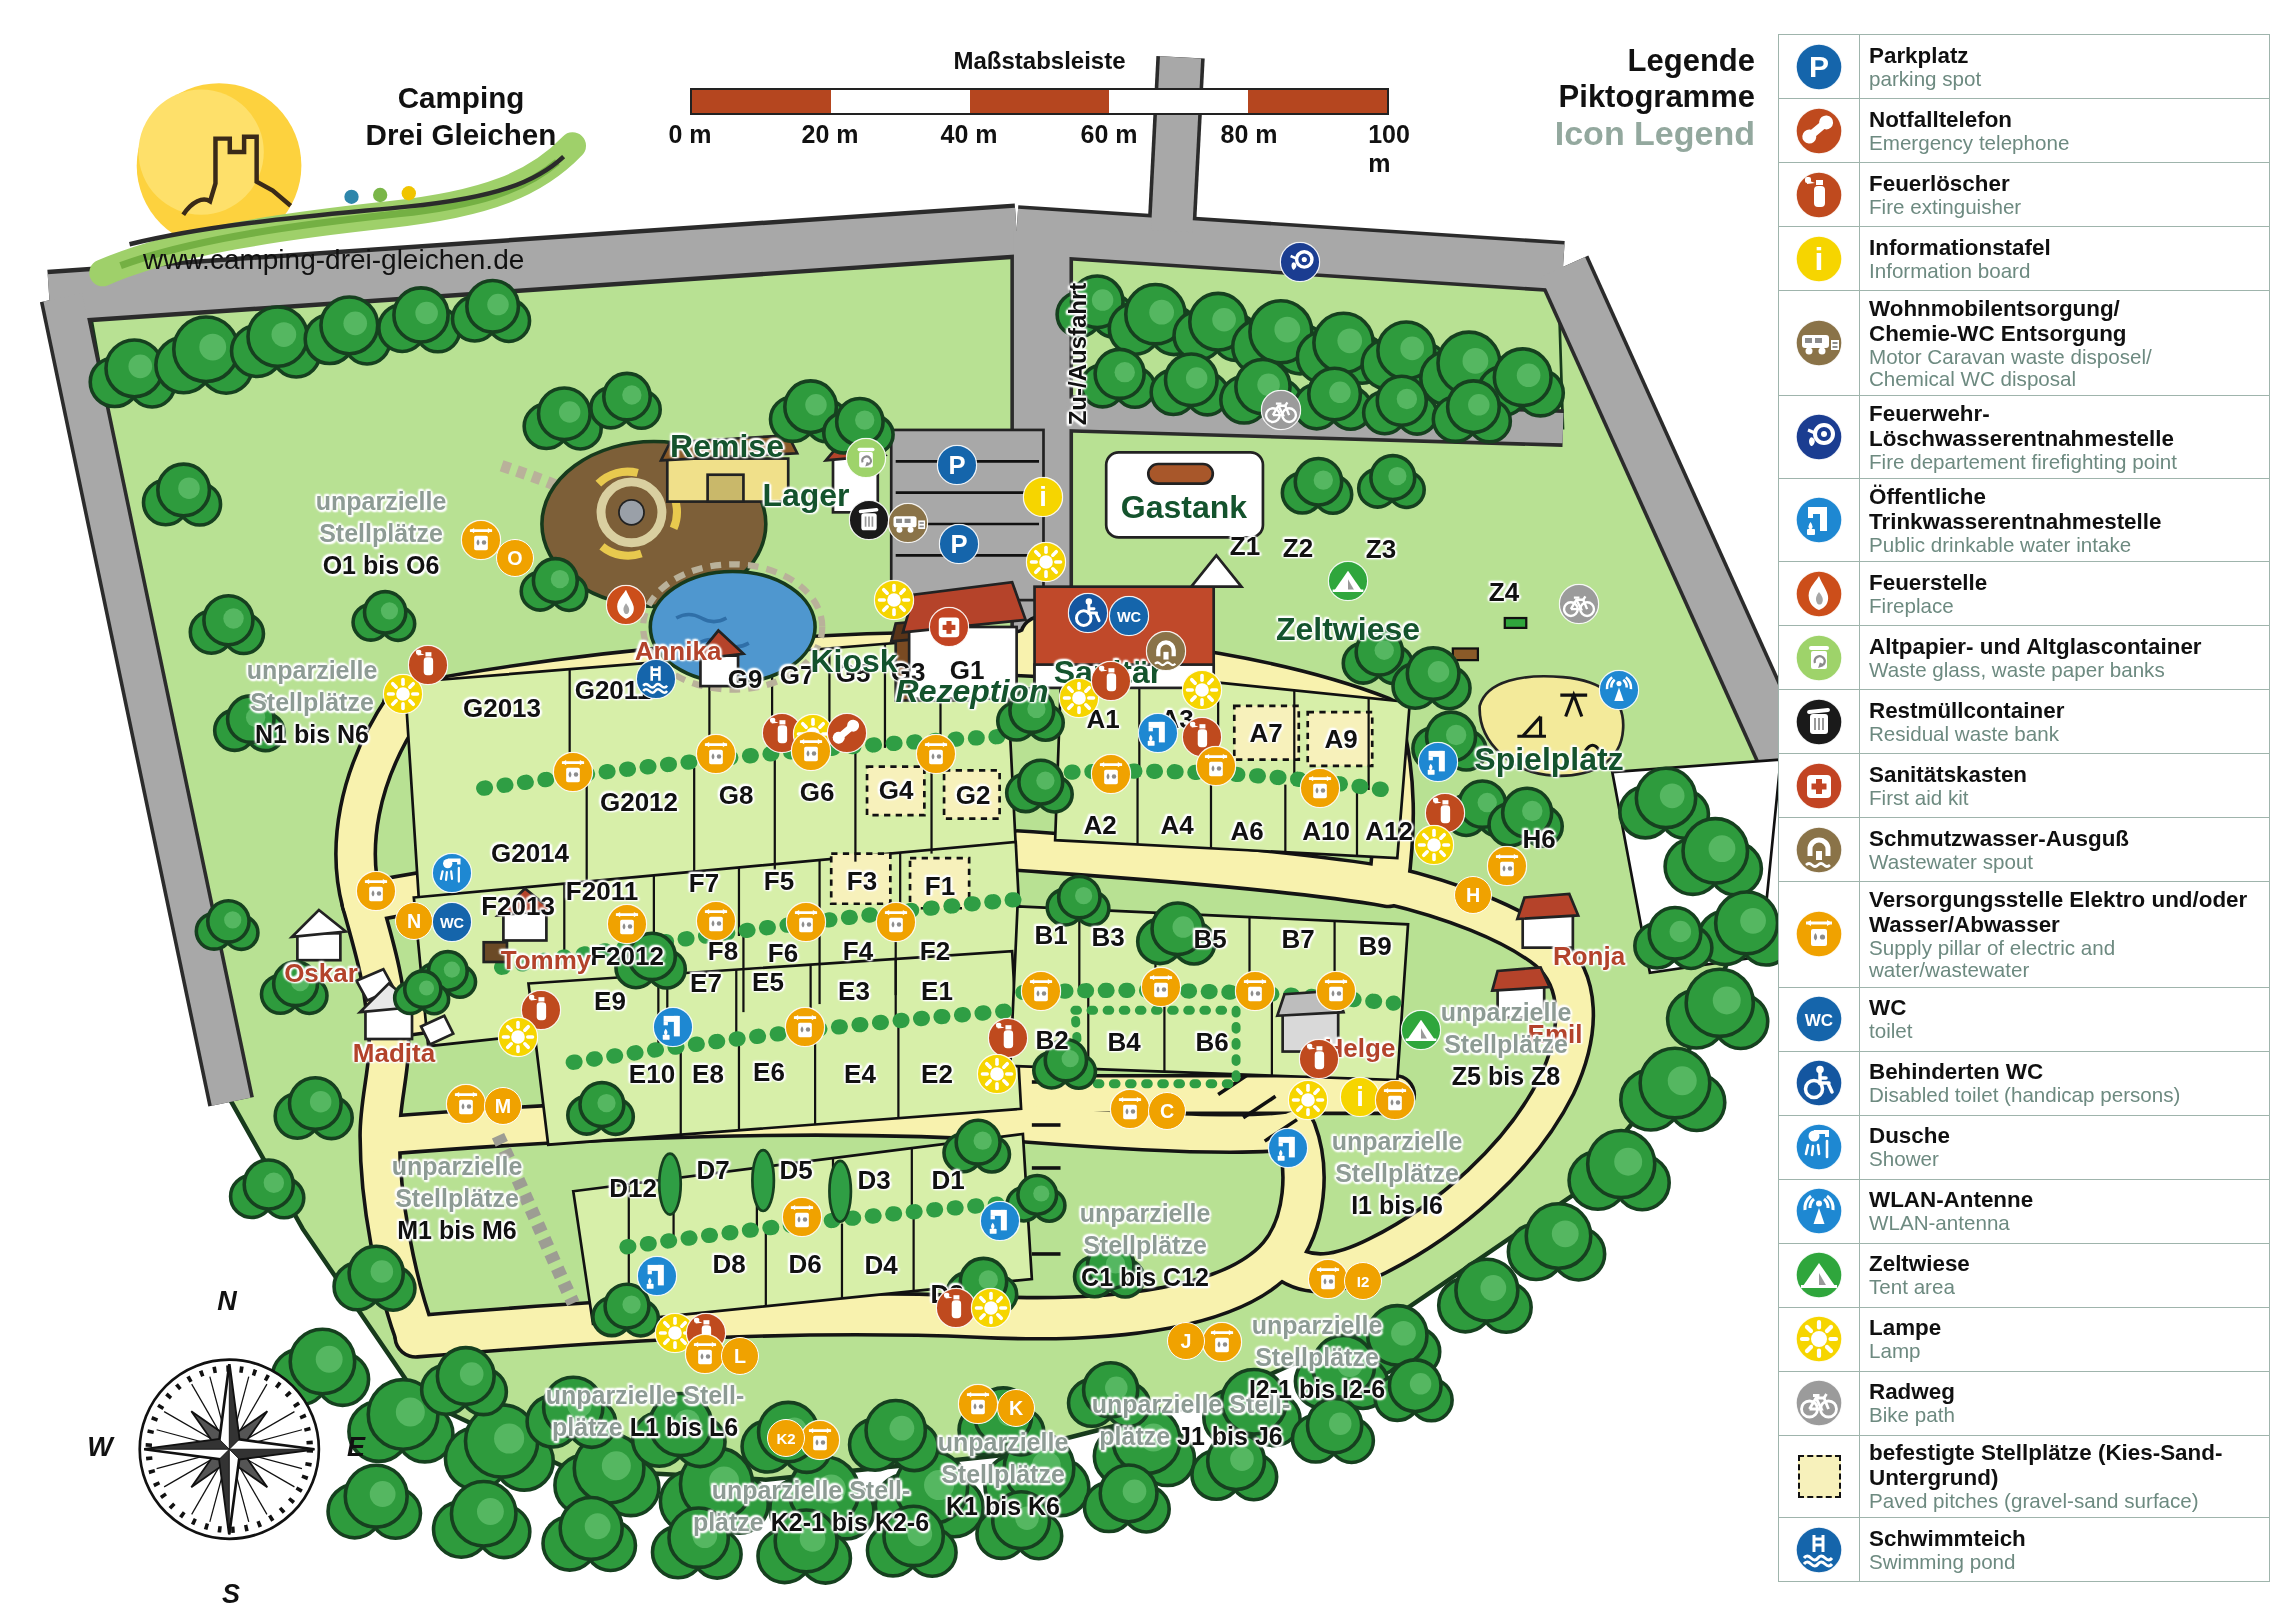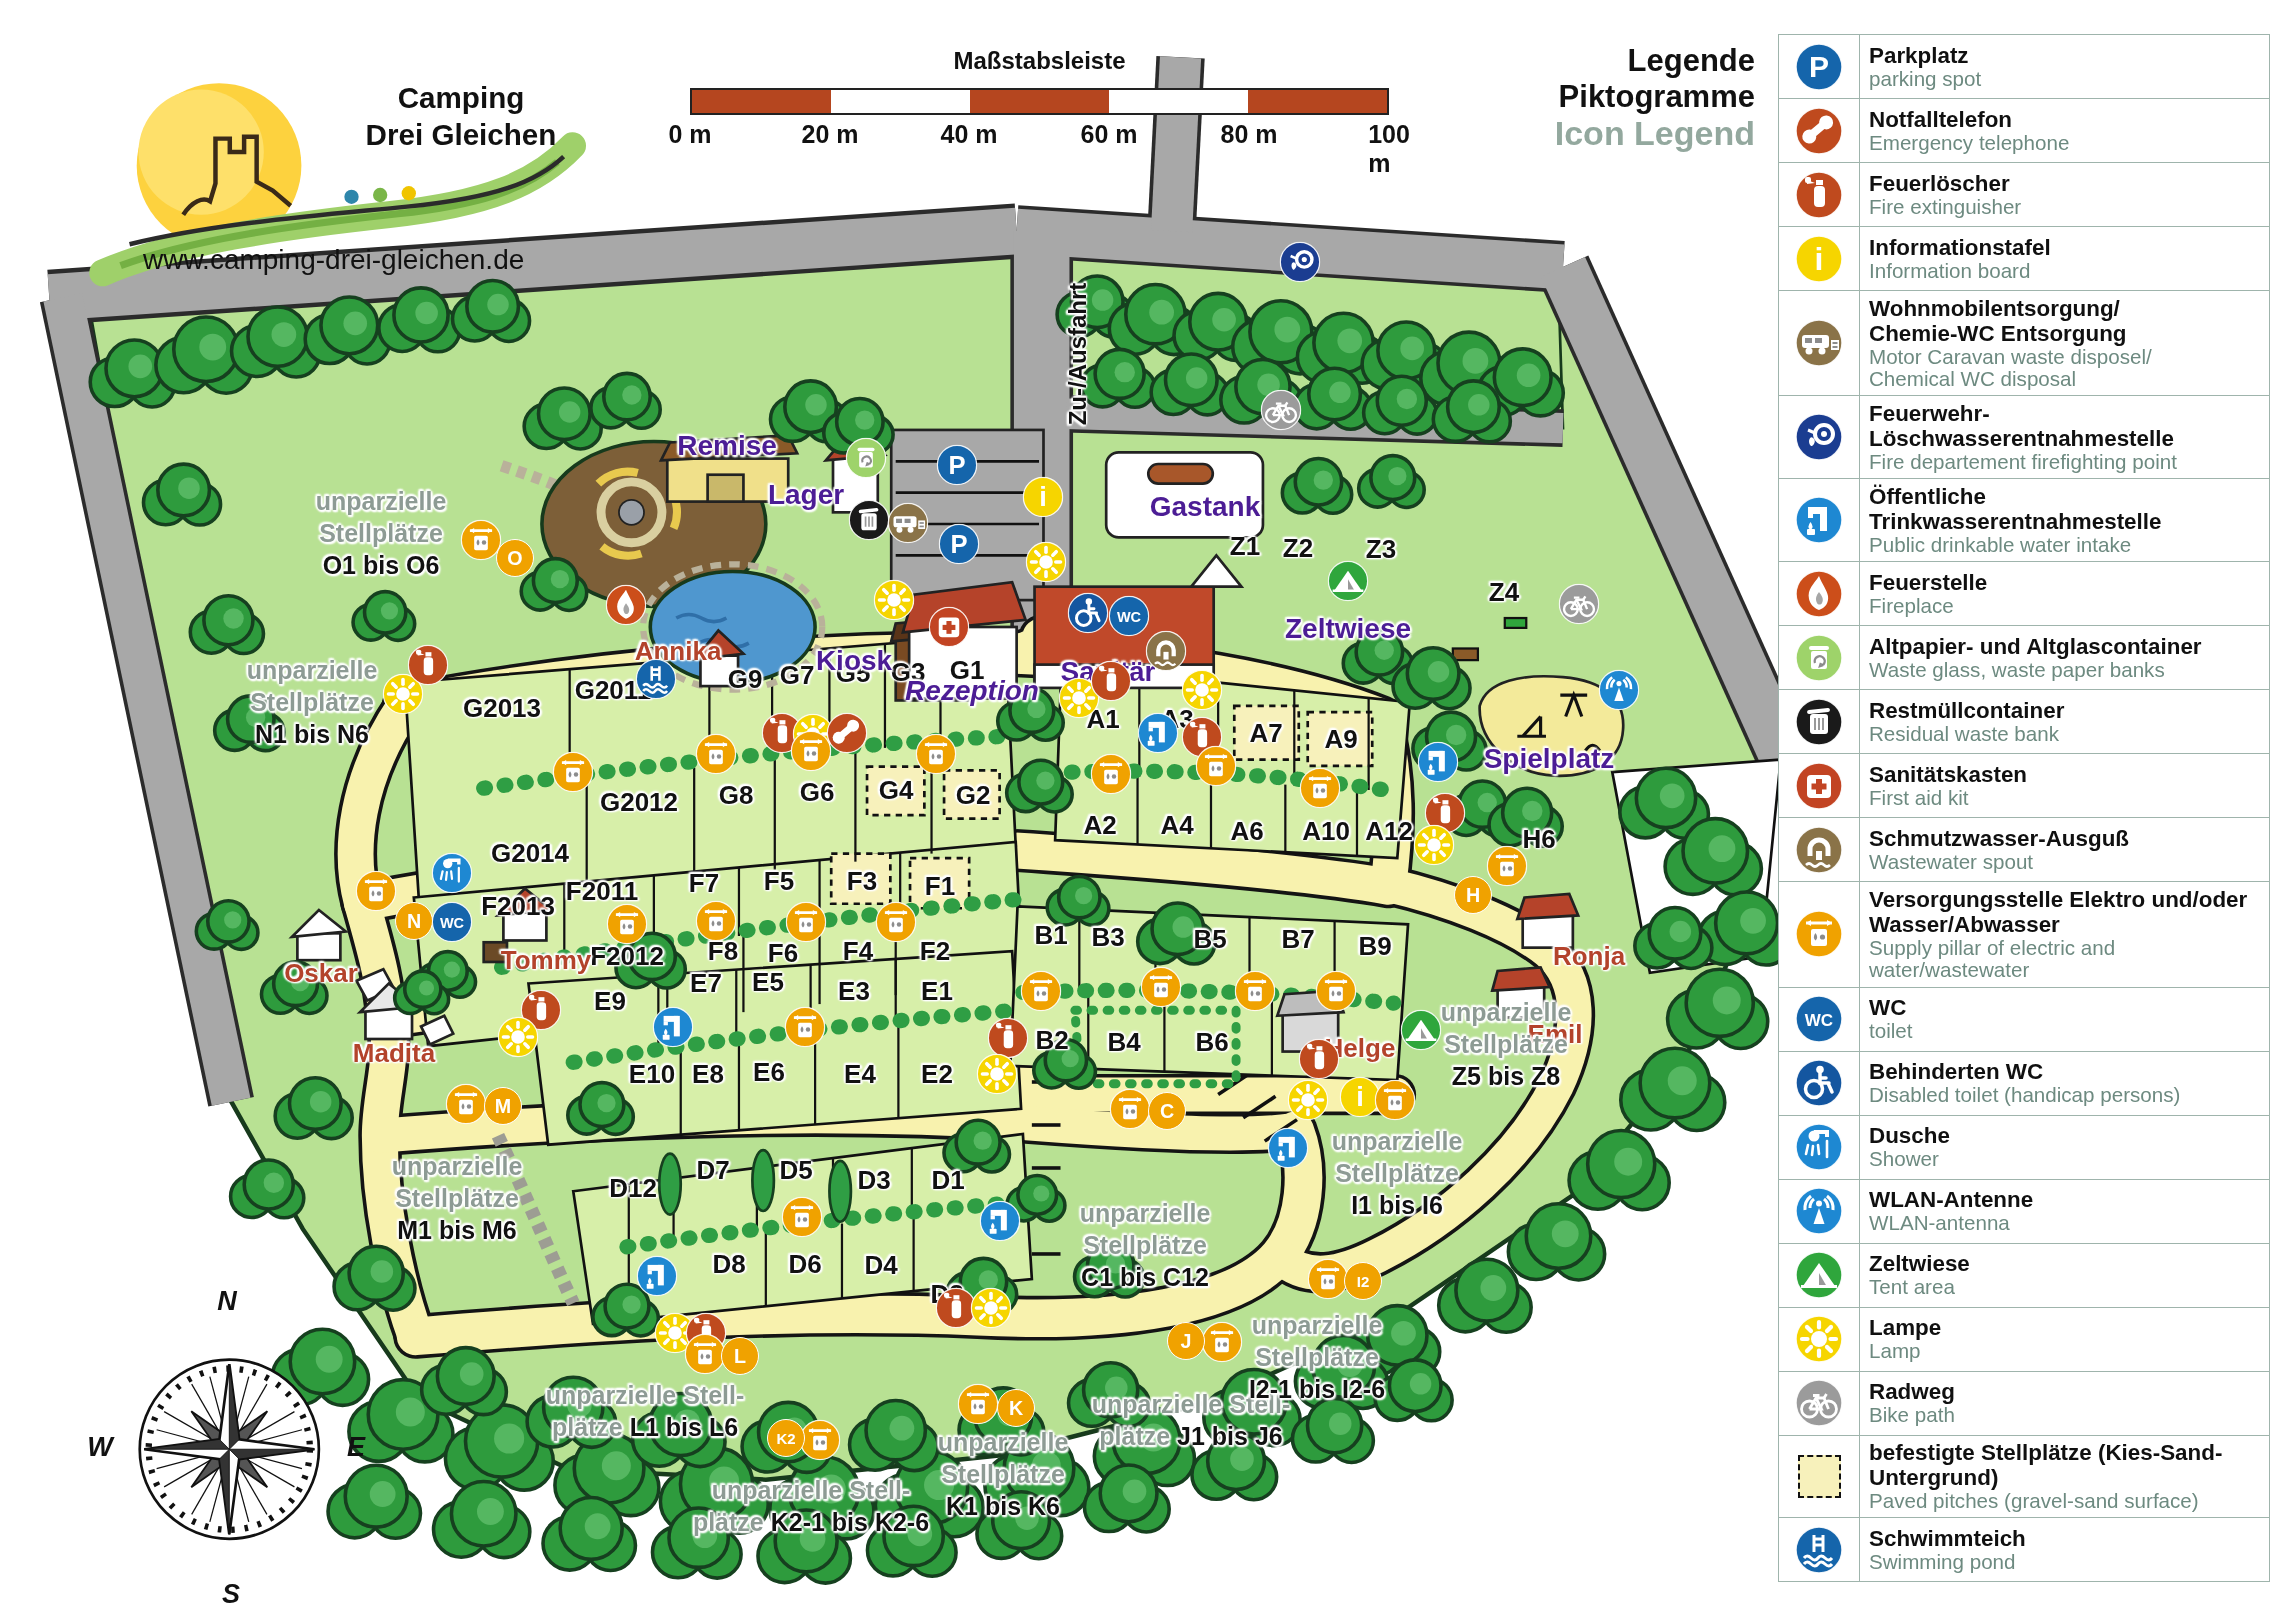--- a/index.html
+++ b/index.html
@@ -38,22 +38,22 @@
   .len{font-size:20.6px;font-weight:500;color:#6d8a80;line-height:1.1;white-space:pre-line;}
   .picon{width:48px;height:48px;display:block;}
   .dashedbox{width:43px;height:43px;background:#f7f1bb;border:2.7px dashed #111;box-sizing:border-box;}
 
   
   #map-labels{position:absolute;inset:0;pointer-events:none;}
   .halo{text-shadow:-1.8px 0 1.8px #fff,1.8px 0 1.8px #fff,0 -1.8px 1.8px #fff,0 1.8px 1.8px #fff,
         -1.8px -1.8px 1.8px #fff,1.8px 1.8px 1.8px #fff;}
   .pitch{position:absolute;transform:translate(-50%,-50%);font-size:26px;font-weight:700;
          color:#111;white-space:nowrap;}
-  .bld{position:absolute;transform:translate(-50%,-50%);font-size:28px;font-weight:700;
-       color:#4c1d95;white-space:nowrap;}
+  .bld{position:absolute;transform:translate(-50%,-50%);font-size:32px;font-weight:700;
+       color:#14532d;white-space:nowrap;}
   .house{position:absolute;transform:translate(-50%,-50%);font-size:26px;font-weight:700;
          color:#b3432b;white-space:nowrap;}
   .area{position:absolute;transform:translate(-50%,0);text-align:center;line-height:1.28;
         font-size:25px;font-weight:700;white-space:nowrap;}
   .area .g{color:#8d9b94;}
   .area .b{color:#111;}
   .micon{position:absolute;transform:translate(-50%,-50%);width:41px;height:41px;}
   .micon svg{width:100%;height:100%;display:block;}
   .badge{position:absolute;transform:translate(-50%,-50%);width:36px;height:36px;border-radius:50%;
          background:#f0a200;border:1.8px solid #fff;color:#fff;font-weight:700;
@@ -1416,21 +1416,21 @@
       <div class="pitch halo" style="left: 947px; top: 1262px; margin-top: 32px;">D2</div>
       <div class="pitch halo" style="left: 1245px; top: 546px;">Z1</div>
       <div class="pitch halo" style="left: 1298px; top: 548px;">Z2</div>
       <div class="pitch halo" style="left: 1381px; top: 549px;">Z3</div>
       <div class="pitch halo" style="left: 1504px; top: 592px;">Z4</div>
       <div class="bld halo" style="left: 727px; top: 446px;">Remise</div>
       <div class="bld halo" style="left: 806px; top: 495px;">Lager</div>
       <div class="bld halo" style="left: 854px; top: 661px;">Kiosk</div>
       <div class="bld halo" style="left: 972px; top: 691px; font-style: italic;">Rezeption</div>
       <div class="bld halo" style="left: 1108px; top: 672px;">Sanitär</div>
-      <div class="bld halo" style="left: 1184px; top: 507px; margin-left: 21px;">Gastank</div>
+      <div class="bld halo" style="left: 1184px; top: 507px;">Gastank</div>
       <div class="bld halo" style="left: 1549px; top: 759px;">Spielplatz</div>
       <div class="bld halo" style="left: 1348px; top: 629px;">Zeltwiese</div>
       <div class="house halo" style="left: 678px; top: 651px;">Annika</div>
       <div class="house halo" style="left: 321px; top: 973px;">Oskar</div>
       <div class="house halo" style="left: 546px; top: 960px;">Tommy</div>
       <div class="house halo" style="left: 394px; top: 1053px;">Madita</div>
       <div class="house halo" style="left: 1360px; top: 1048px;">Helge</div>
       <div class="house halo" style="left: 1589px; top: 956px;">Ronja</div>
       <div class="house halo" style="left: 1555px; top: 1034px;">Emil</div>
       <div class="area halo" style="left: 381px; top: 485px;">

